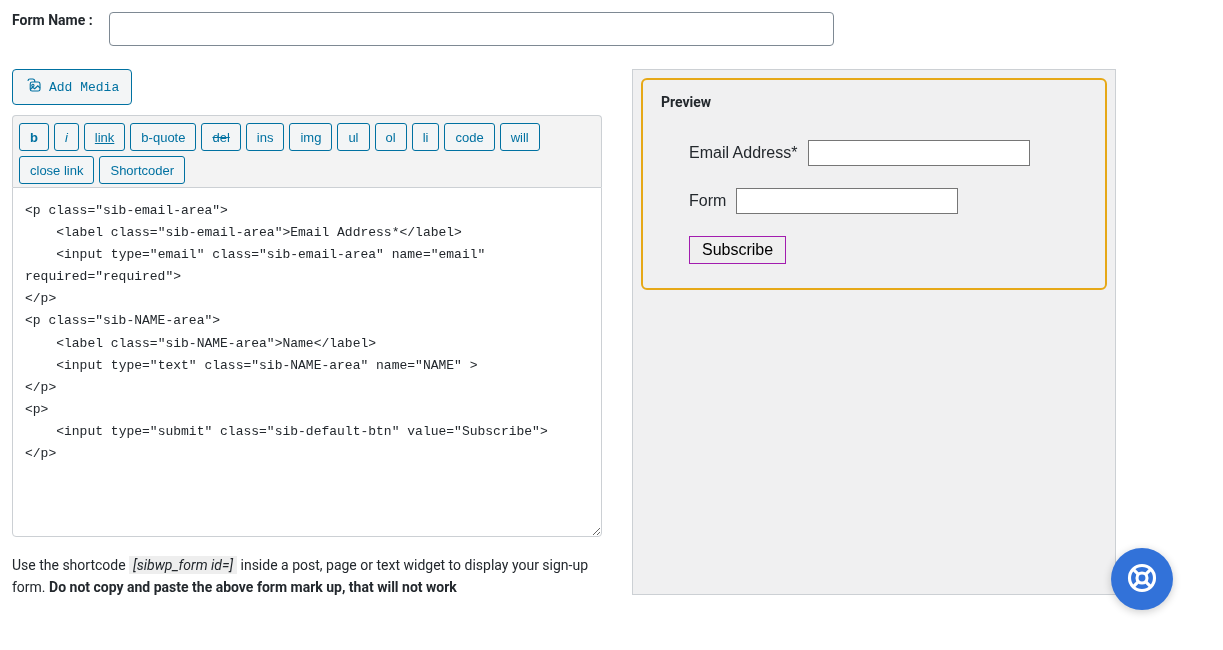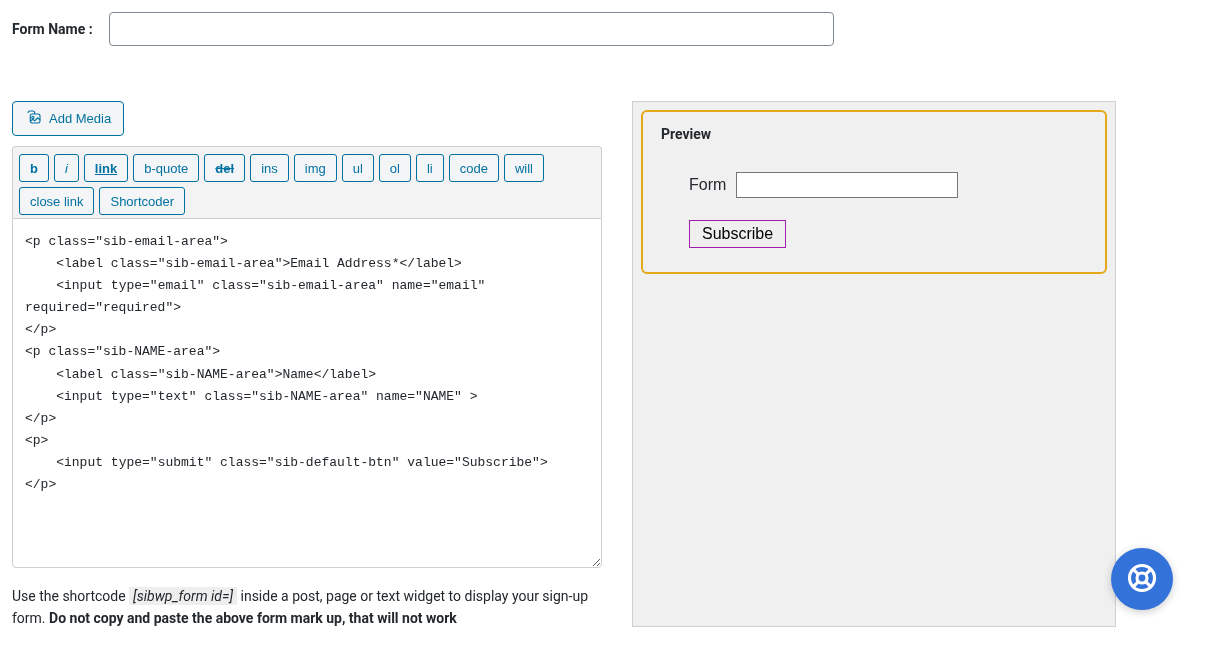--- a/index.html
+++ b/index.html
@@ -7,22 +7,21 @@
     margin: 0;
     padding: 12px;
     font-family: -apple-system, BlinkMacSystemFont, "Segoe UI", Roboto, Helvetica, Arial, sans-serif;
     font-size: 13px;
     color: #23282d;
     background: #fff;
     width: 1223px;
   }
   .top-row {
     display: flex;
-    align-items: center;
-    margin-bottom: 55px;
+    margin-bottom: 23px;
   }
   .top-row label {
     font-weight: 700;
     font-size: 14px;
     margin-right: 16px;
   }
   .top-row input[type=text] {
     width: 725px;
     height: 34px;
     border: 1px solid #7e8993;
@@ -45,20 +44,21 @@
     align-items: center;
     gap: 6px;
     border: 1px solid #0071a1;
     color: #0071a1;
     background: #f3f5f6;
     border-radius: 4px;
     padding: 6px 12px;
     font-size: 13px;
     cursor: pointer;
     margin-bottom: 10px;
+    font-family: Liberation Mono, monospace;
   }
   .add-media svg { width: 18px; height: 18px; }
   .toolbar {
     border: 1px solid #ccd0d4;
     border-bottom: none;
     background: #f3f3f3;
     padding: 7px 6px 3px;
     display: flex;
     flex-wrap: wrap;
     gap: 5px;
@@ -72,22 +72,22 @@
     border-radius: 3px;
     padding: 4px 10px;
     font-size: 13px;
     cursor: pointer;
     height: 28px;
     display: inline-flex;
     align-items: center;
   }
   .tbtn.b { font-weight: 700; }
   .tbtn.i { font-style: italic; }
-  .tbtn.link { text-decoration: underline; font-weight: bold; }
-  .tbtn.del { text-decoration: line-through; font-weight: bold; }
+  .tbtn.link { text-decoration: underline; }
+  .tbtn.del { text-decoration: line-through; }
   textarea.code {
     width: 100%;
     height: 350px;
     border: 1px solid #ccd0d4;
     border-bottom-left-radius: 4px;
     border-bottom-right-radius: 4px;
     padding: 12px;
     font-family: Consolas, "Courier New", monospace;
     font-size: 13px;
     line-height: 1.7;
@@ -214,20 +214,24 @@
     <p class="hint">
       <span>Use the shortcode </span><span class="sc">[sibwp_form id=]</span><span> inside a post, page or text widget to display your sign-up form. </span><b>Do not copy and paste the above form mark up, that will not work</b>
     </p>
   </div>
 
   <div class="right">
     <div class="preview-panel">
       <div class="preview-box">
         <div class="preview-title"><b>Preview</b></div>
         <div class="prow">
+          <label>Email Address*</label>
+          <input type="text" style="">
+        </div>
+        <div class="prow">
           <label>Form</label>
           <input type="text" style="">
         </div>
         <div class="pbtn-row">
           <button class="pbtn">Subscribe</button>
         </div>
       </div>
     </div>
   </div>
 </div>

